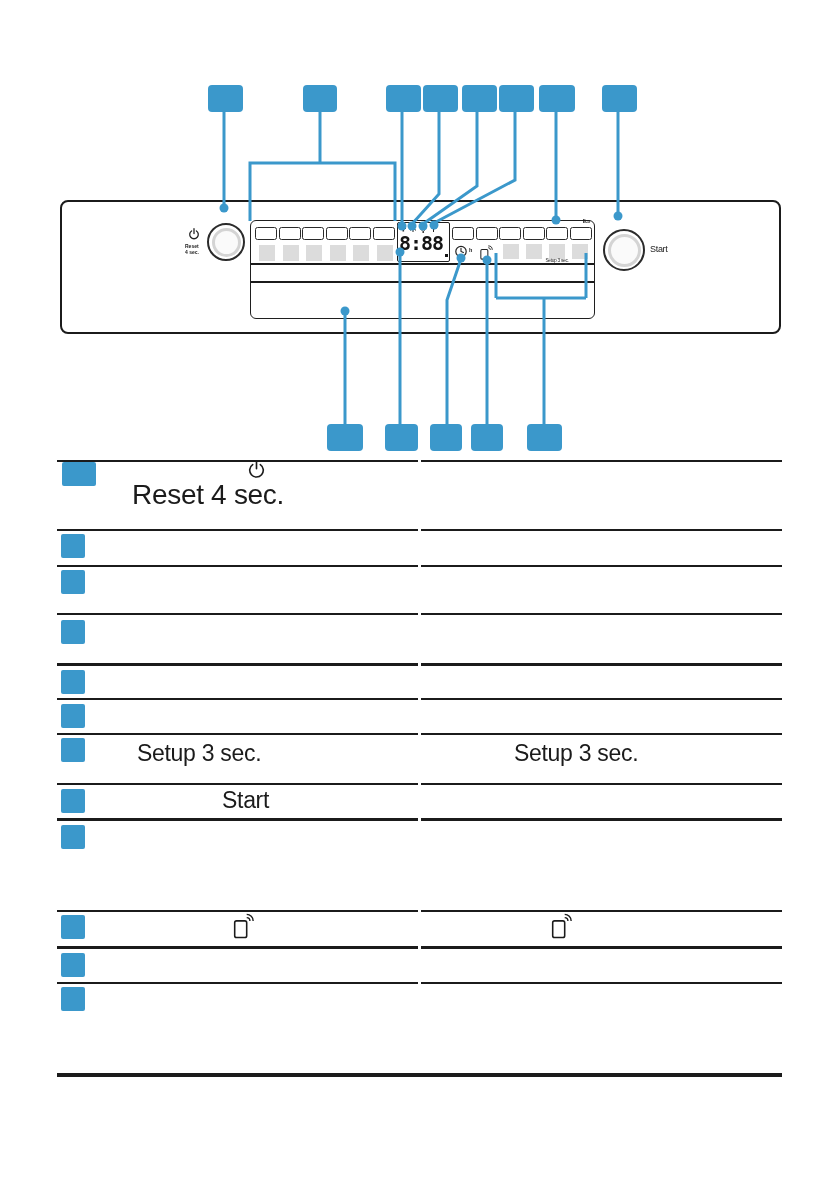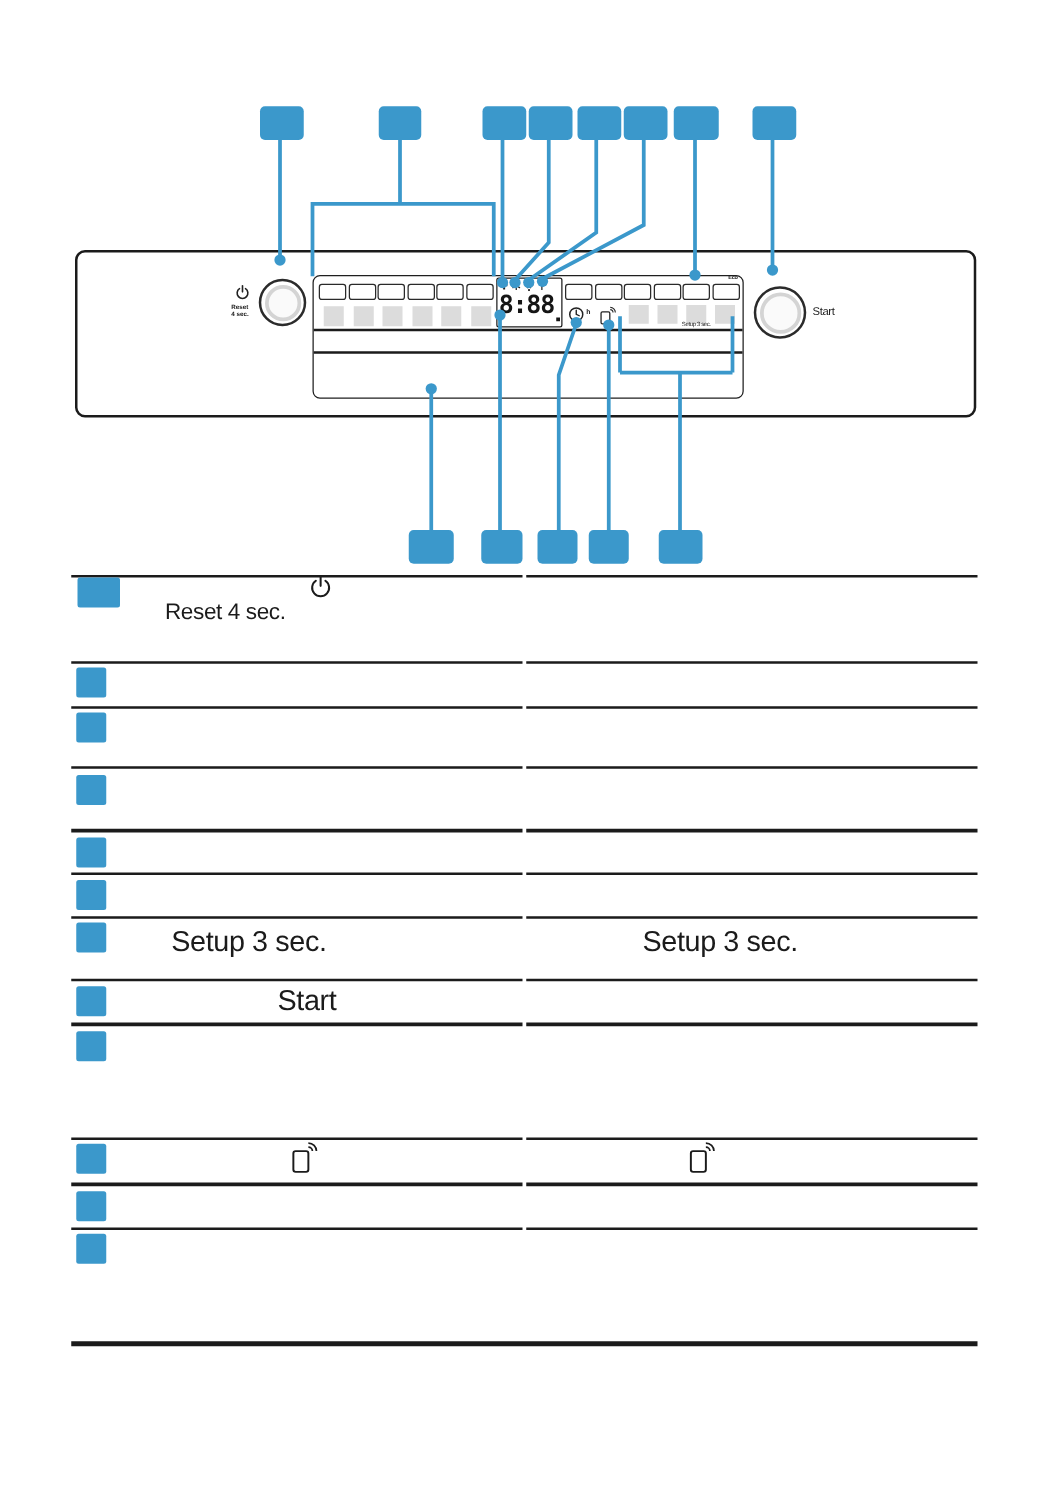--- a/index.html
+++ b/index.html
@@ -203,21 +203,21 @@
   <div class="sq" style="left:61px;top:789px;width:24px;height:24px"></div>
   <div class="sq" style="left:61px;top:825px;width:24px;height:24px"></div>
   <div class="sq" style="left:61px;top:915px;width:24px;height:24px"></div>
   <div class="sq" style="left:61px;top:953px;width:24px;height:24px"></div>
   <div class="sq" style="left:61px;top:987px;width:24px;height:24px"></div>
 
   <svg class="abs" style="left:247px;top:460px" width="19" height="19" viewBox="0 0 14 14">
     <path d="M4.2 3.4a5 5 0 1 0 5.6 0" fill="none" stroke="#1b1b1b" stroke-width="1.2" stroke-linecap="round"></path>
     <line x1="7" y1="0.8" x2="7" y2="6.4" stroke="#1b1b1b" stroke-width="1.2" stroke-linecap="round"></line>
   </svg>
-  <div class="txt" style="left:132px;top:479px;font-size:18px">Reset 4 sec.</div>
+  <div class="txt" style="left:132px;top:479px;font-size:28px">Reset 4 sec.</div>
 
   <div class="txt" style="left:137px;top:740px;font-size:23px">Setup 3 sec.</div>
   <div class="txt" style="left:514px;top:740px;font-size:23px">Setup 3 sec.</div>
 
   <div class="txt" style="left:222px;top:787px;font-size:23px">Start</div>
 
   <svg class="abs" style="left:231px;top:911px" width="24" height="29" viewBox="0 0 26 30">
     <rect x="4" y="10" width="13" height="18" rx="2" fill="none" stroke="#1b1b1b" stroke-width="1.7"></rect>
     <path d="M17 6.5a3.5 3.5 0 0 1 3.5 3.5" fill="none" stroke="#1b1b1b" stroke-width="1.5"></path>
     <path d="M17 3a7 7 0 0 1 7 7" fill="none" stroke="#1b1b1b" stroke-width="1.5"></path>

